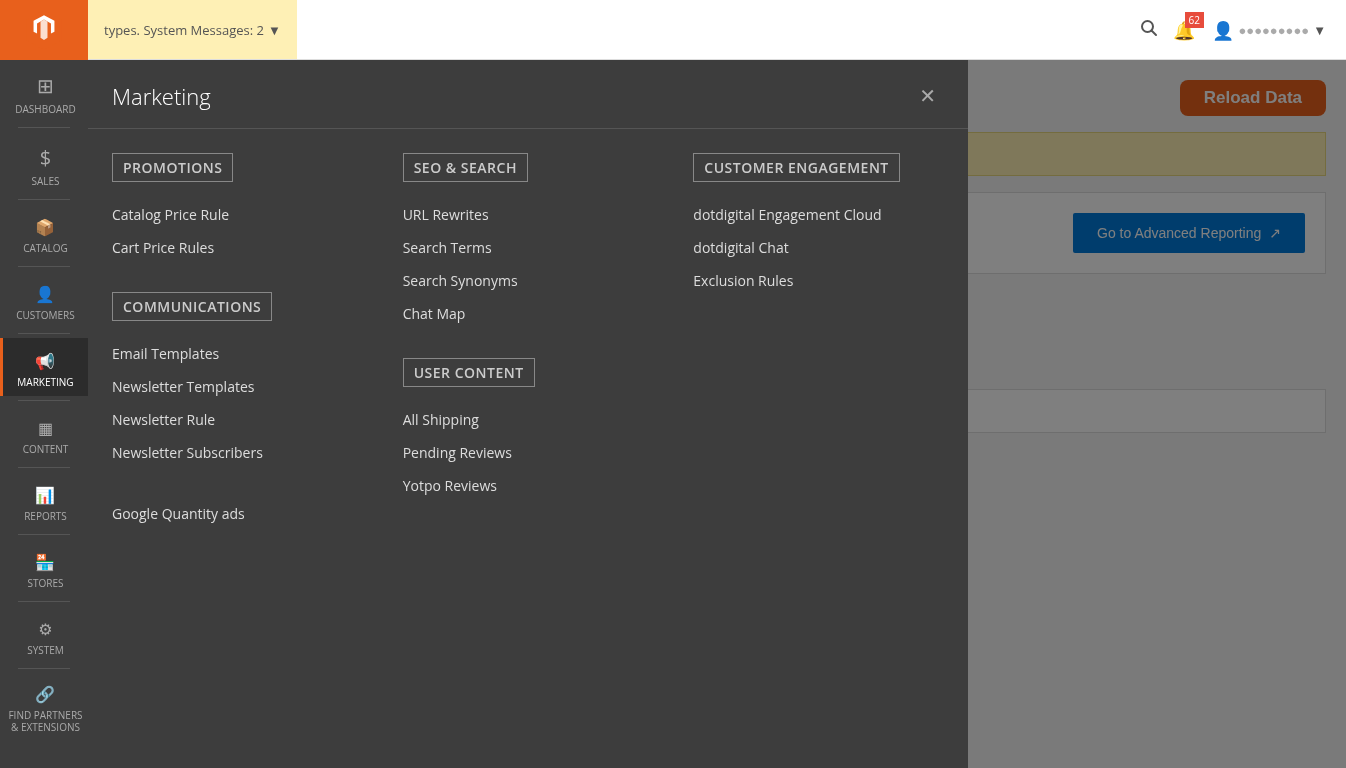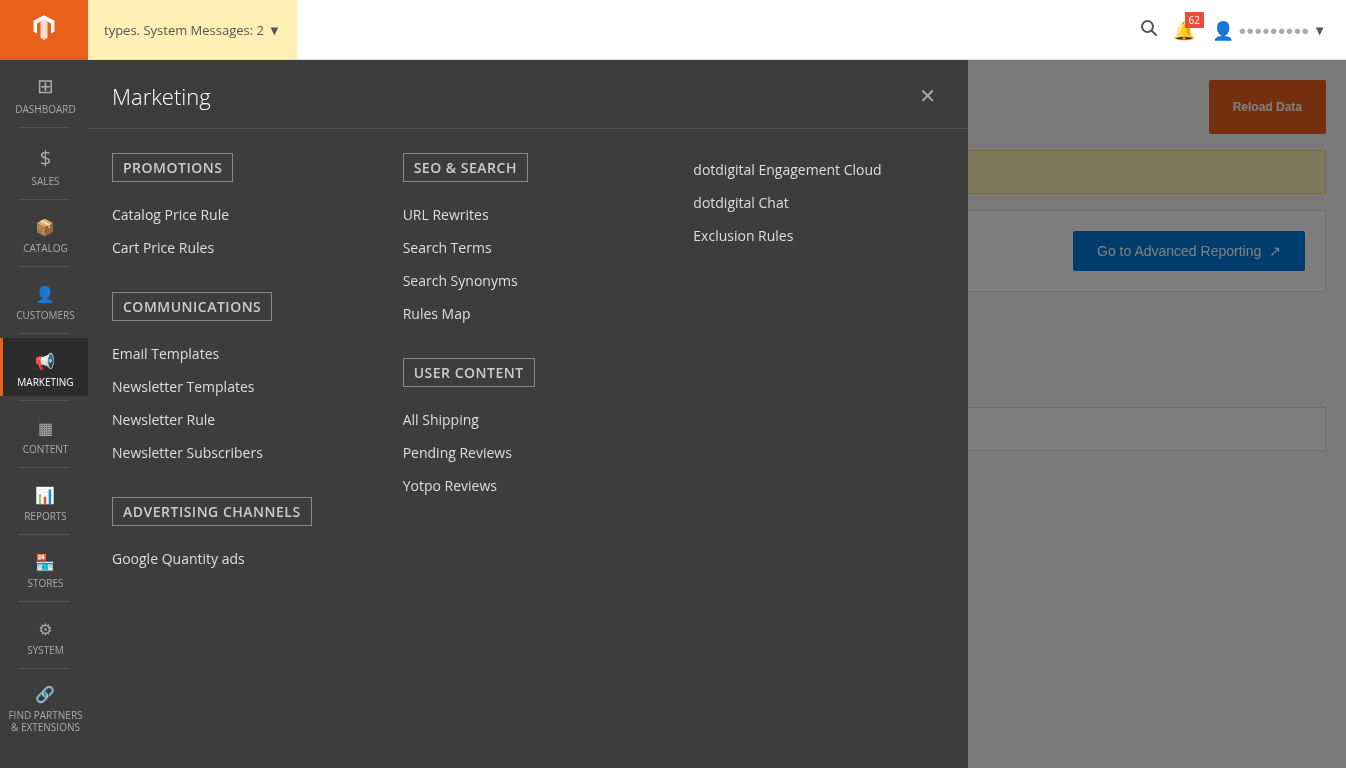--- a/index.html
+++ b/index.html
@@ -116,25 +116,25 @@
     
     .reload-area {
       display: flex;
       justify-content: flex-end;
       margin-bottom: 16px;
     }
     .reload-btn {
       background: #e8601c;
       color: #fff;
       border: none;
-      padding: 20px 24px;
-      font-size: 12px;
+      padding: 8px 24px;
+      font-size: 17px;
       font-weight: bold;
       cursor: pointer;
-      border-radius: 2px;
+      border-radius: 8px;
     }
 
     
     .reporting-section {
       background: #fff;
       border: 1px solid #ddd;
       padding: 20px;
       margin-bottom: 16px;
       display: flex;
       align-items: center;
@@ -411,52 +411,52 @@
             <span class="menu-section-title">Communications</span>
             <div>
               <a class="menu-item">Email Templates</a>
               <a class="menu-item">Newsletter Templates</a>
               <a class="menu-item">Newsletter Rule</a>
               <a class="menu-item">Newsletter Subscribers</a>
             </div>
           </div>
 
           <div class="menu-section">
-            <span class="menu-section-title">Advertising Channels</span>
             <div>
               <a class="menu-item">Google Quantity ads</a>
             </div>
           </div>
         </div>
 
         <div class="marketing-column">
 
           <div class="menu-section">
             <span class="menu-section-title">SEO &amp; Search</span>
             <div>
               <a class="menu-item">URL Rewrites</a>
               <a class="menu-item">Search Terms</a>
               <a class="menu-item">Search Synonyms</a>
-              <a class="menu-item">Rules Map</a>
+              <a class="menu-item">Chat Map</a>
             </div>
           </div>
 
           <div class="menu-section">
             <span class="menu-section-title">User Content</span>
             <div>
               <a class="menu-item">All Shipping</a>
               <a class="menu-item">Pending Reviews</a>
               <a class="menu-item">Yotpo Reviews</a>
             </div>
           </div>
         </div>
 
         <div class="marketing-column">
 
           <div class="menu-section">
+            <span class="menu-section-title">Customer Engagement</span>
             <div>
               <a class="menu-item">dotdigital Engagement Cloud</a>
               <a class="menu-item">dotdigital Chat</a>
               <a class="menu-item">Exclusion Rules</a>
             </div>
           </div>
         </div>
 
       </div>
     </div>

